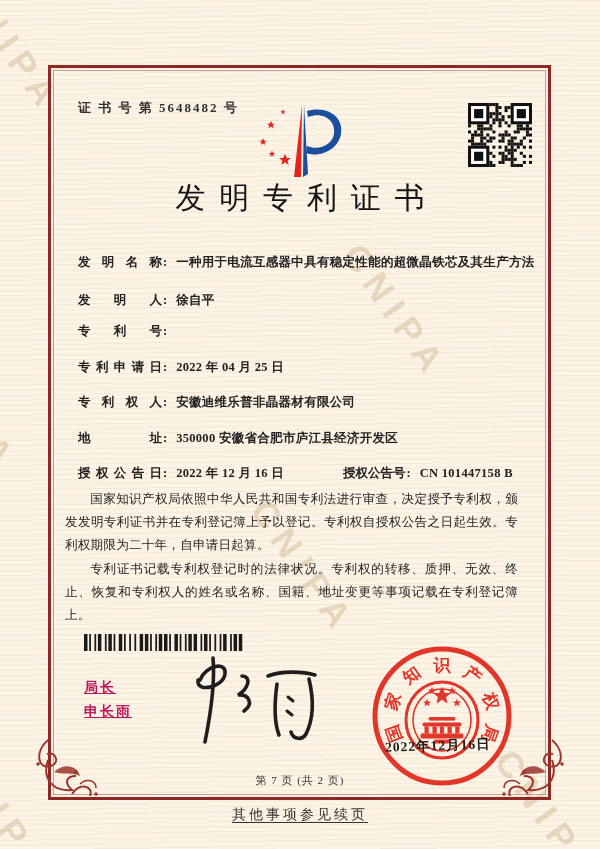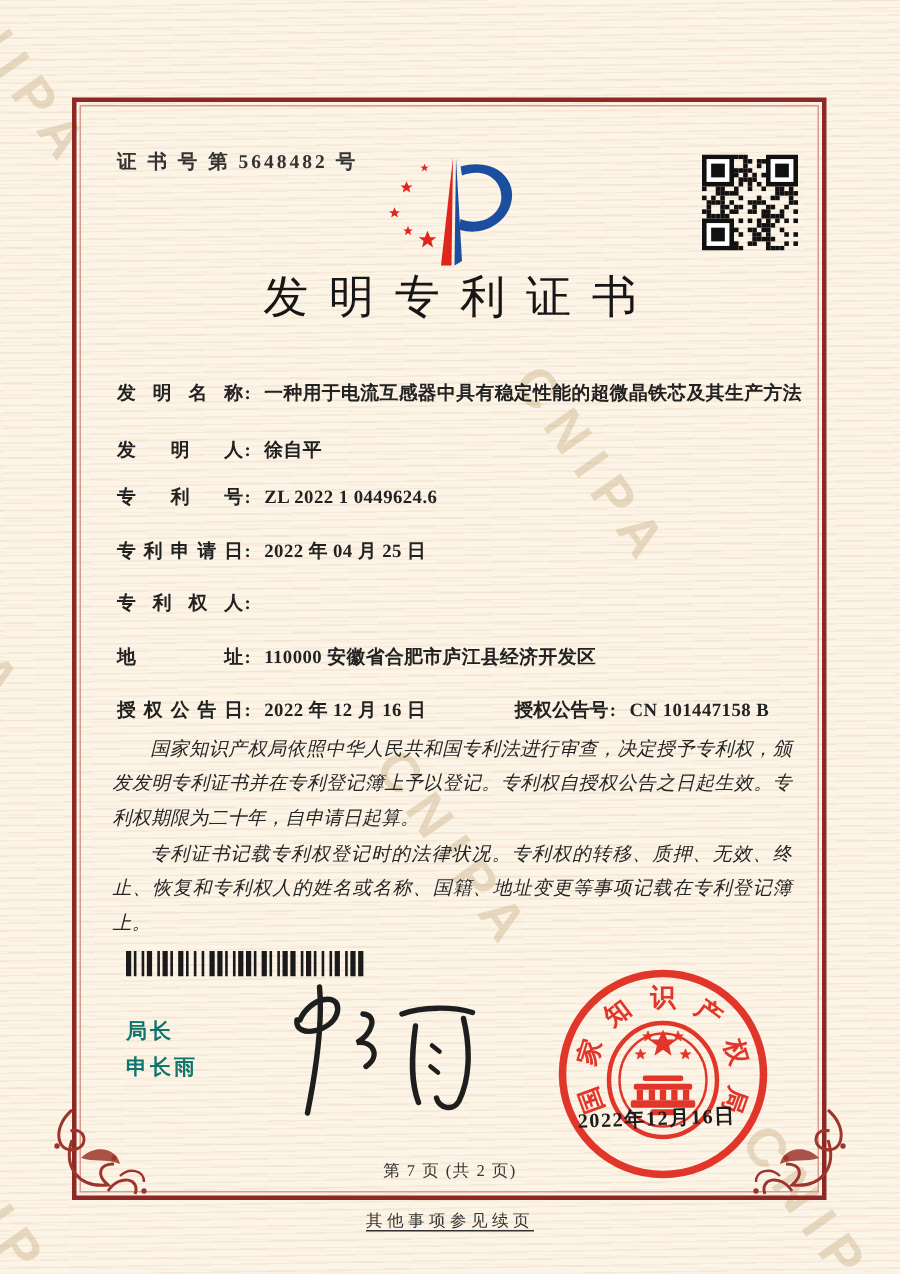--- a/index.html
+++ b/index.html
@@ -34,28 +34,28 @@
   .title{left:0;width:600px;top:178px;text-align:center;font-size:30px;font-weight:400;
          letter-spacing:.46em;text-indent:.46em;color:#161616;}
   .row{left:78px;width:452px;display:flex;align-items:flex-start;
        font-size:12.5px;font-weight:600;color:#222;line-height:1.45;}
   .lbl{display:inline-flex;justify-content:space-between;width:84px;flex-shrink:0;}
   .lbl i{font-style:normal;}
   .lbl.natural{width:auto;}
   .colon{margin:0 9px 0 1px;}
   .val{white-space:nowrap;letter-spacing:.3px;}
   .row7b{left:304px;width:246px;margin-left:39px;}
-  .paras{left:75px;top:488px;width:453px;font-size:12.6px;line-height:1.84;
-         text-align:justify;color:#252525;font-weight:500;letter-spacing:.2px;font-style:italic;}
+  .paras{left:65px;top:488px;width:453px;font-size:12.6px;line-height:1.84;
+         text-align:justify;color:#252525;font-weight:500;letter-spacing:.2px;}
   .paras p{margin:0;text-indent:2em;}
   .issuer{left:84px;font-family:"Liberation Sans","DejaVu Sans",sans-serif;
-          font-size:14px;font-weight:700;color:#0f766e;letter-spacing:2px;}
+          font-size:14px;font-weight:700;color:#be185d;letter-spacing:2px;text-decoration:underline;}
   .pageno{left:0;width:600px;top:773px;text-align:center;font-size:11px;
           letter-spacing:1px;color:#333;}
-  .footnote{left:0;width:600px;top:806px;text-align:center;font-size:11px;
+  .footnote{left:0;width:600px;top:806px;text-align:center;font-size:14px;
             letter-spacing:3px;color:#333;text-decoration:underline;text-underline-offset:3px;}
   svg{display:block;}
 </style>
 </head>
 <body>
 
 <div class="page">
 
   <div class="wm" style="left:-18px;top:-30px">CNIPA</div>
   <div class="wm" style="left:368px;top:236px">CNIPA</div>
@@ -251,21 +251,20 @@
     <span class="val">徐自平</span>
   </div>
 
   <div class="abs row" style="top:322px">
     <span class="lbl">
         <i>专</i>
         <i>利</i>
         <i>号</i>
       </span>
     <span class="colon">:</span>
-    <span class="val">ZL 2022 1 0449624.6</span>
   </div>
 
   <div class="abs row" style="top:358px">
     <span class="lbl">
         <i>专</i>
         <i>利</i>
         <i>申</i>
         <i>请</i>
         <i>日</i>
       </span>
@@ -274,29 +273,30 @@
   </div>
 
   <div class="abs row" style="top:393px">
     <span class="lbl">
         <i>专</i>
         <i>利</i>
         <i>权</i>
         <i>人</i>
       </span>
     <span class="colon">:</span>
+    <span class="val">安徽迪维乐普非晶器材有限公司</span>
   </div>
 
   <div class="abs row" style="top:429px">
     <span class="lbl">
         <i>地</i>
         <i>址</i>
       </span>
     <span class="colon">:</span>
-    <span class="val">110000 安徽省合肥市庐江县经济开发区</span>
+    <span class="val">350000 安徽省合肥市庐江县经济开发区</span>
   </div>
 
   <div class="abs row" style="top:464px">
     <span class="lbl">
         <i>授</i>
         <i>权</i>
         <i>公</i>
         <i>告</i>
         <i>日</i>
       </span>

